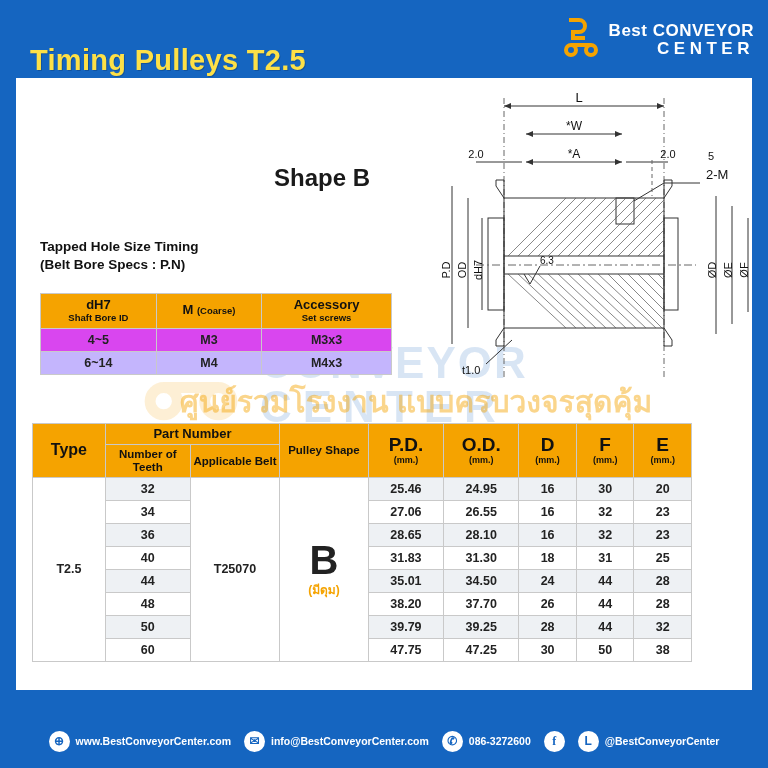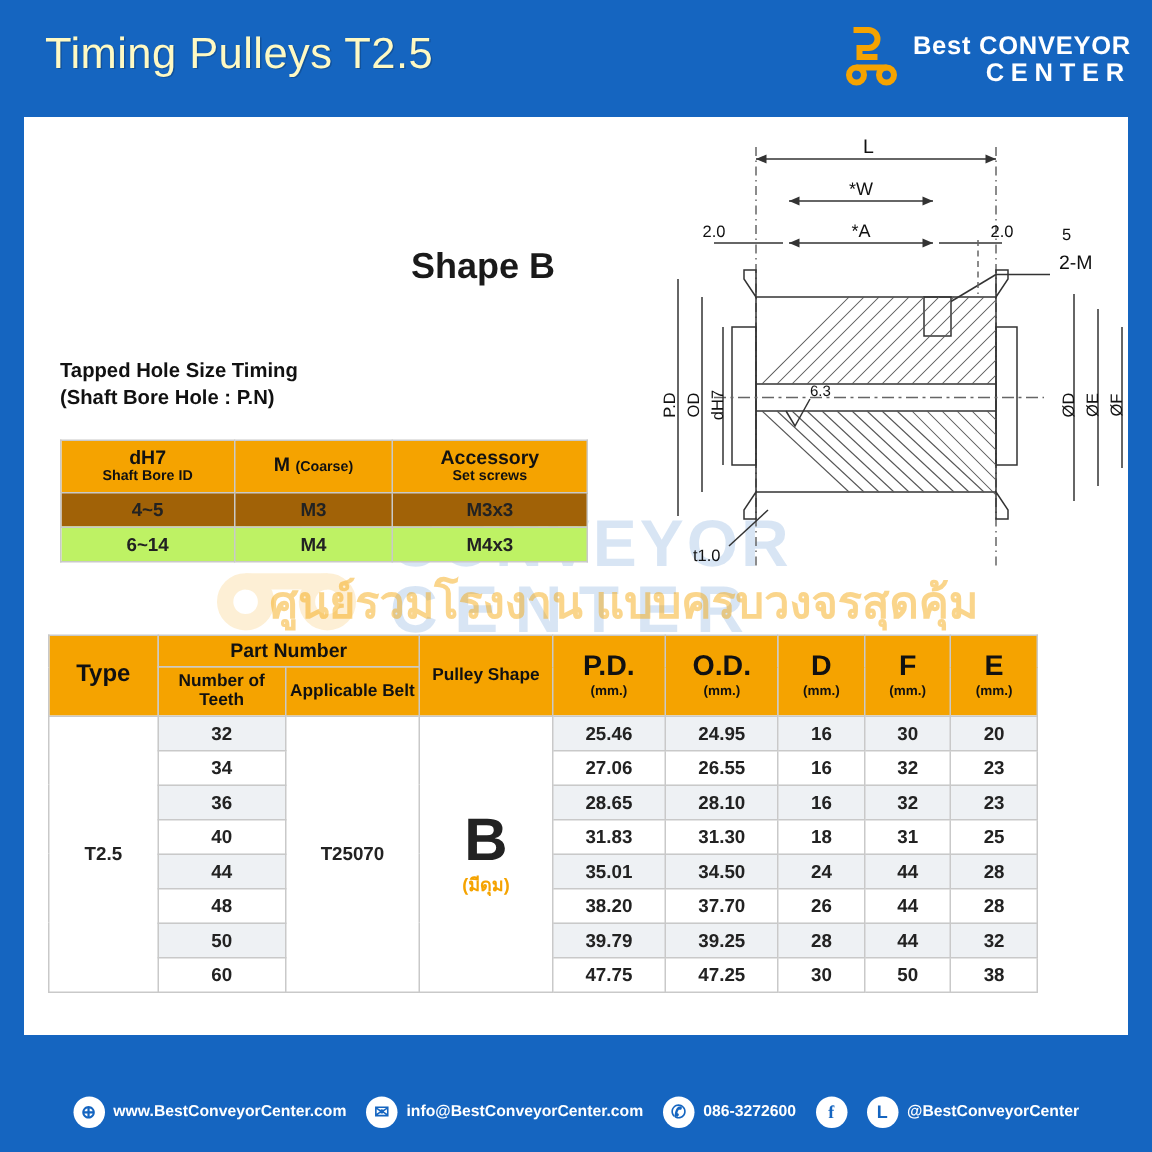--- a/index.html
+++ b/index.html
@@ -26,22 +26,22 @@
   .logo-mark { width: 40px; height: 44px; }
   .logo-text { color: #ffffff; line-height: 1.05; }
   .logo-text .l1 {
     font-size: 17px; font-weight: bold; letter-spacing: .5px;
   }
   .logo-text .l2 {
     font-size: 17px; font-weight: bold; letter-spacing: 4.5px;
     text-align: right;
   }
   .title {
-    position: absolute; left: 30px; top: 20px;
-    color: #fef9c3; font-size: 29px; font-weight: normal;
+    position: absolute; left: 30px; top: 44px;
+    color: #fde047; font-size: 29px; font-weight: bold;
     letter-spacing: .3px;
     text-shadow: 1px 1px 0 rgba(0,0,0,.18);
   }
   
   .card {
     position: absolute; left: 16px; top: 78px;
     width: 736px; height: 612px;
     background: #ffffff;
   }
   
@@ -76,23 +76,23 @@
   }
   table.tapped th {
     background: #f5a300; color: #111; border: 1px solid #c9c9c9;
     font-size: 13px; font-weight: bold; padding: 4px 2px; line-height: 1.15;
   }
   table.tapped th .sub { display: block; font-size: 9.5px; font-weight: bold; }
   table.tapped th .inl { font-size: 9.5px; font-weight: bold; }
   table.tapped td {
     border: 1px solid #c9c9c9; text-align: center;
     font-size: 12.5px; font-weight: bold; color: #222; padding: 4px 2px;
-    background: #a16207;
-  }
-  table.tapped tr.alt td { background: #bef264; }
+    background: #d946ef;
+  }
+  table.tapped tr.alt td { background: #c4b5fd; }
   
   table.spec {
     position: absolute; left: 16px; top: 345px;
     width: 660px; border-collapse: collapse;
   }
   table.spec th {
     border: 1px solid #c9c9c9; background: #f5a300; color: #111;
     font-weight: bold; padding: 3px 2px; line-height: 1.1;
   }
   table.spec th .sub { display: block; font-size: 9px; font-weight: bold; }
@@ -270,21 +270,21 @@
           <text x="300" y="192" text-anchor="middle" transform="rotate(-90 300 192)" font-size="11">ØD</text>
           <text x="316" y="192" text-anchor="middle" transform="rotate(-90 316 192)" font-size="11">ØE</text>
           <text x="332" y="192" text-anchor="middle" transform="rotate(-90 332 192)" font-size="11">ØF</text>
           <text x="46" y="296" font-size="11">t1.0</text>
         </g>
       </svg>
     </div>
 
     <div class="tapped-head">
       <div>Tapped Hole Size Timing</div>
-      <div>(Shaft Bore Hole : P.N)</div>
+      <div>(Belt Bore Specs : P.N)</div>
     </div>
 
     <table class="tapped">
       <thead>
         <tr>
           <th style="width:33%">
             <span>dH7</span>
             <span class="sub">Shaft Bore ID</span>
           </th>
           <th style="width:30%">

